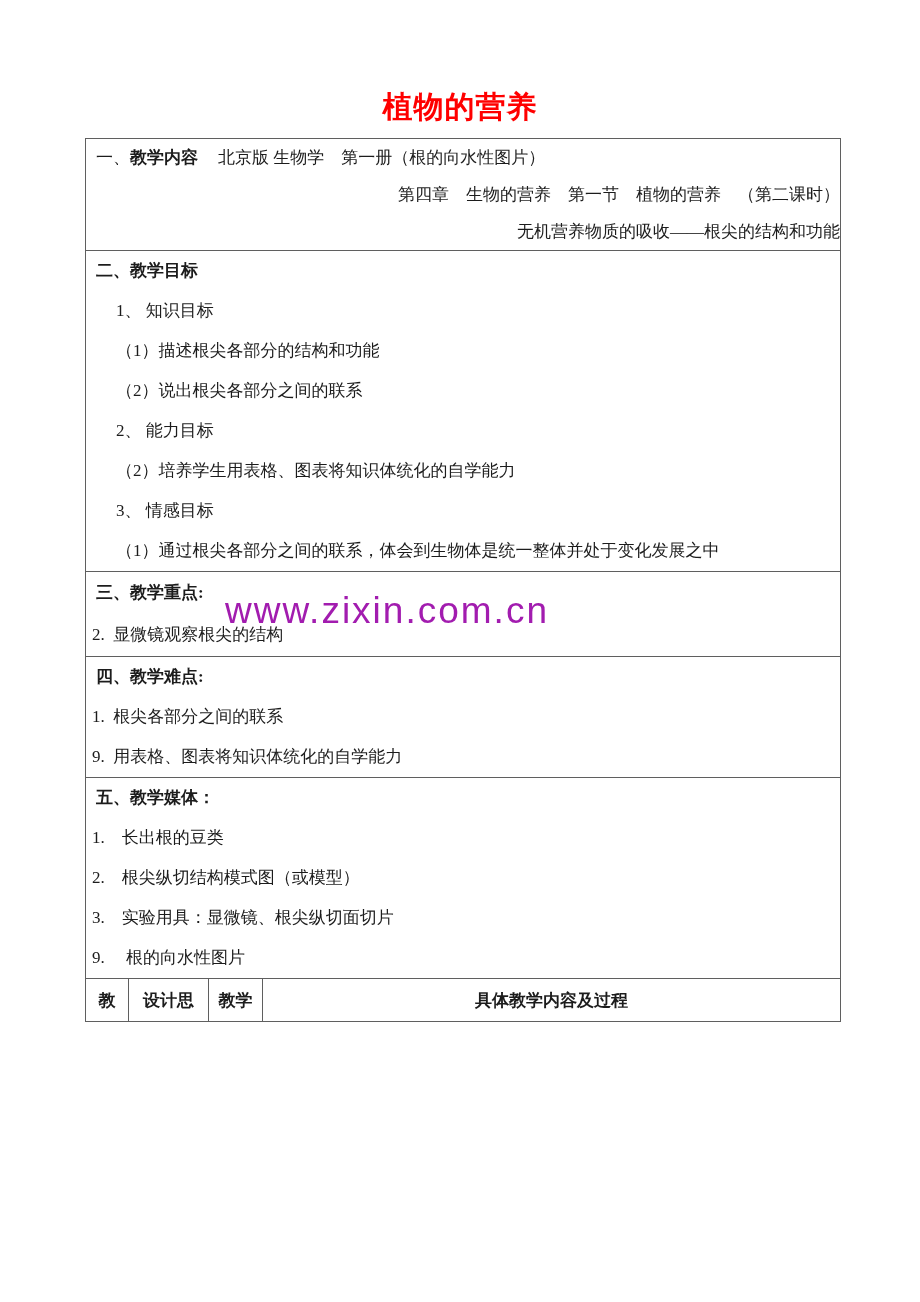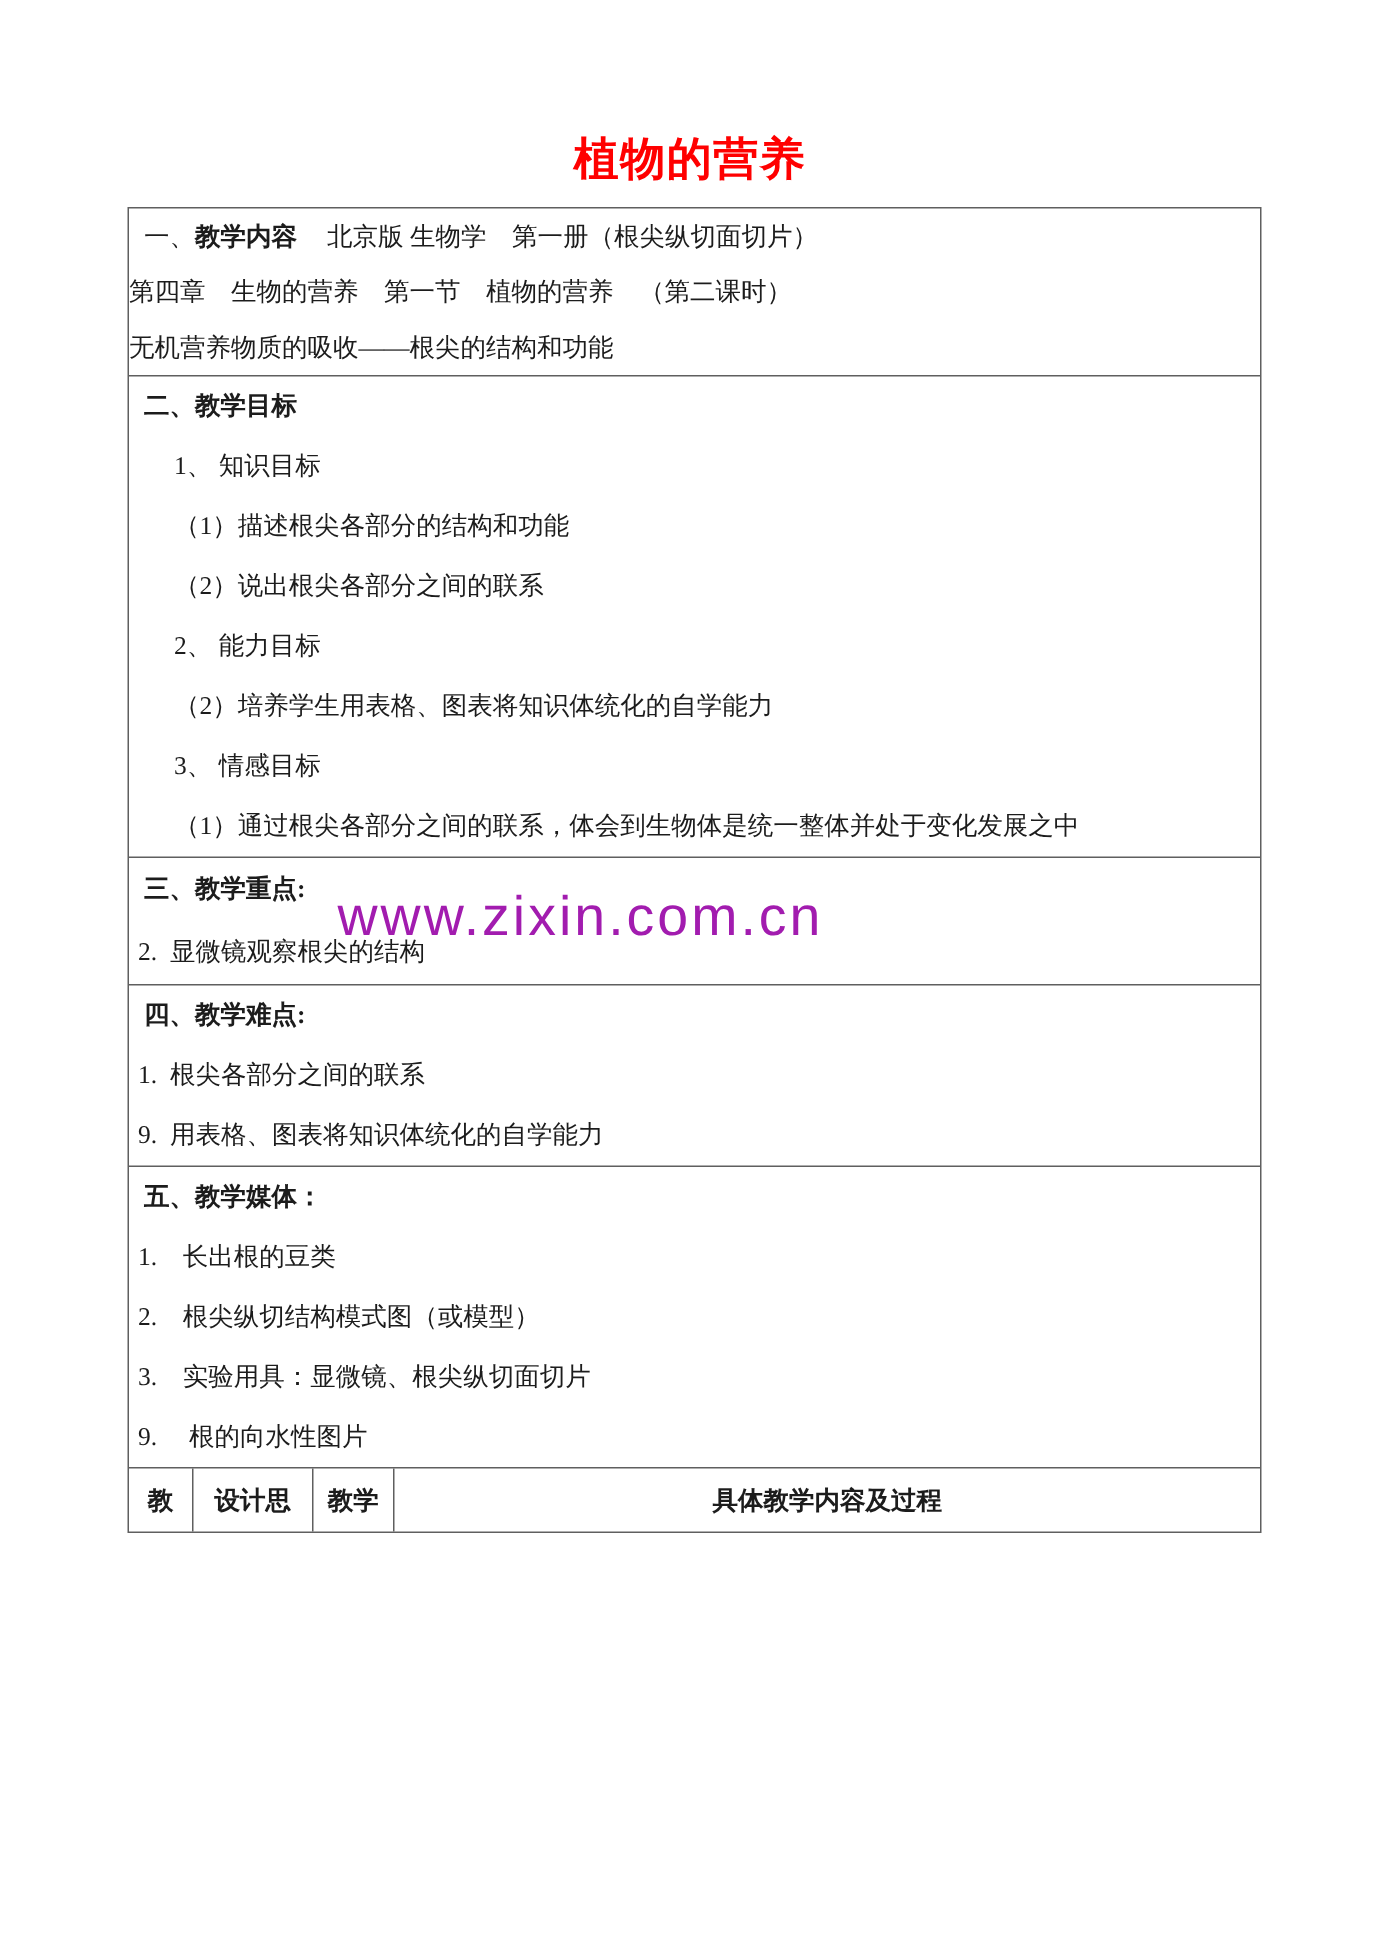--- a/index.html
+++ b/index.html
@@ -57,21 +57,21 @@
   }
   .trow:last-child { border-bottom: none; }
   .line {
     white-space: pre-wrap;
     line-height: 40px;
   }
   .row-content .line { line-height: 37px; }
   .row-keypoints .line { line-height: 42px; }
   .heading-line { padding-left: 10px; }
   .bold { font-weight: bold; }
-  .centered { text-align: left; }
+  .centered { text-align: right; }
   .indent-items .line { padding-left: 30px; }
   .flush-items .line { padding-left: 6px; }
   .footer-row {
     display: flex;
     height: 42px;
     align-items: stretch;
   }
   .footer-cell {
     display: flex;
     align-items: center;
@@ -91,21 +91,21 @@
 
 <div class="page">
 
   <div class="doc-title">植物的营养</div>
 
   <div class="watermark">www.zixin.com.cn</div>
 
   <div class="doc-table">
 
     <div class="trow row-content">
-      <div class="line heading-line"><span>一、</span><span class="bold">教学内容</span><span style="display:inline-block;width:20px;"></span><span>北京版 生物学　第一册（根尖纵切面切片）</span></div>
+      <div class="line heading-line"><span>一、</span><span class="bold">教学内容</span><span style="display:inline-block;width:20px;"></span><span>北京版 生物学　第一册（根的向水性图片）</span></div>
       <div class="line centered">第四章　生物的营养　第一节　植物的营养　（第二课时）</div>
       <div class="line centered">无机营养物质的吸收——根尖的结构和功能</div>
     </div>
 
     <div class="trow row-objectives indent-items">
       <div class="line heading-line bold" style="padding-left:10px;">二、教学目标</div>
       <div class="line">1、 知识目标</div>
       <div class="line">（1）描述根尖各部分的结构和功能</div>
       <div class="line">（2）说出根尖各部分之间的联系</div>
       <div class="line">2、 能力目标</div>

